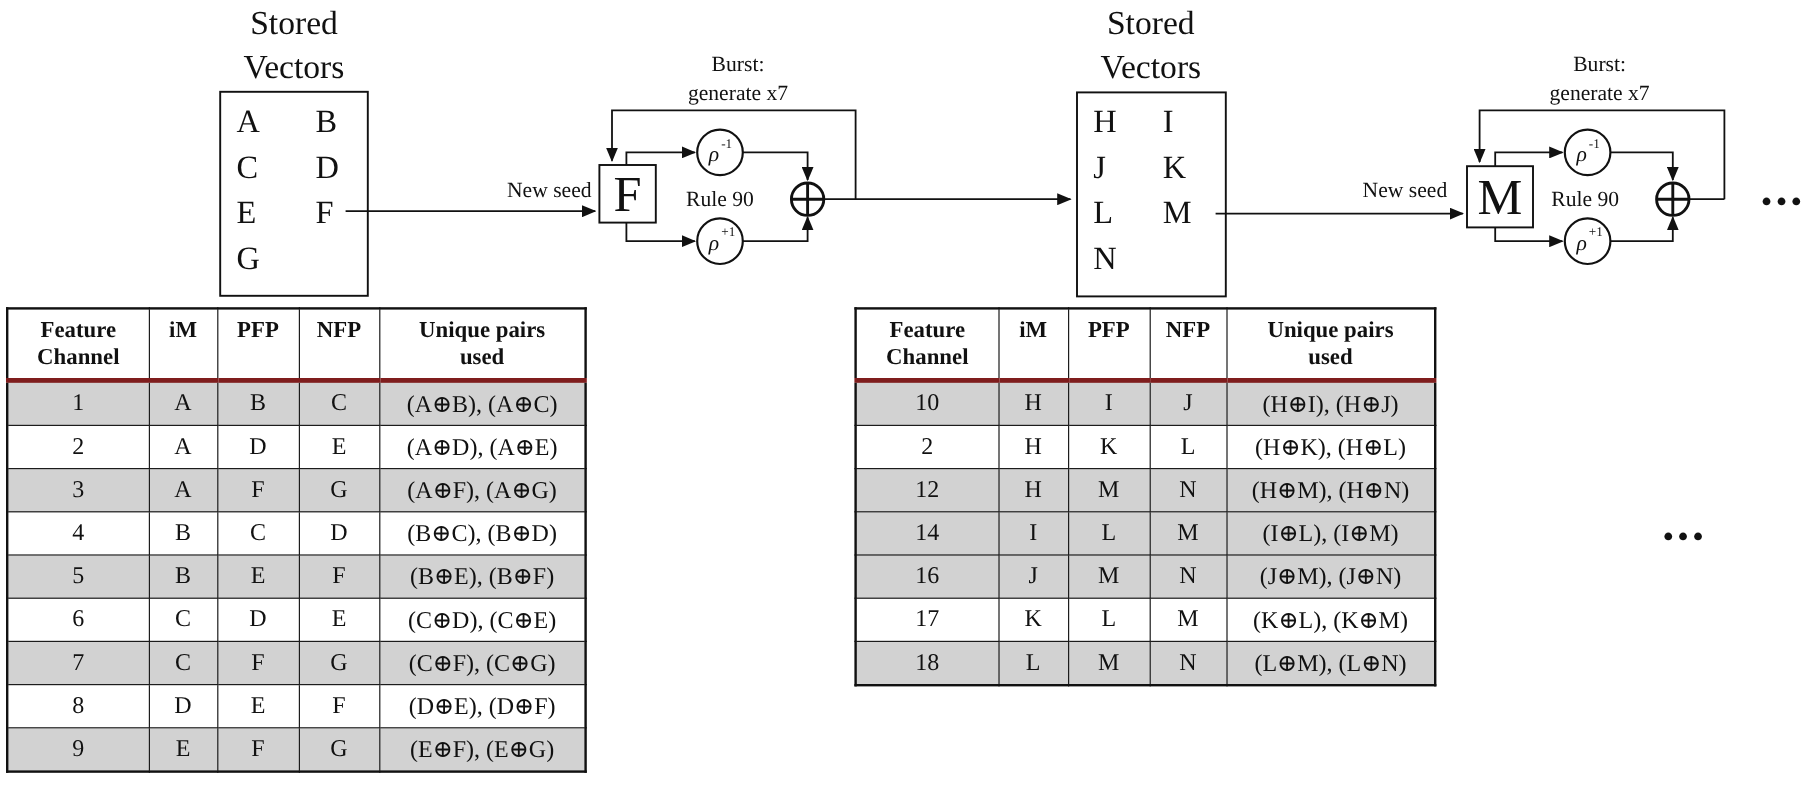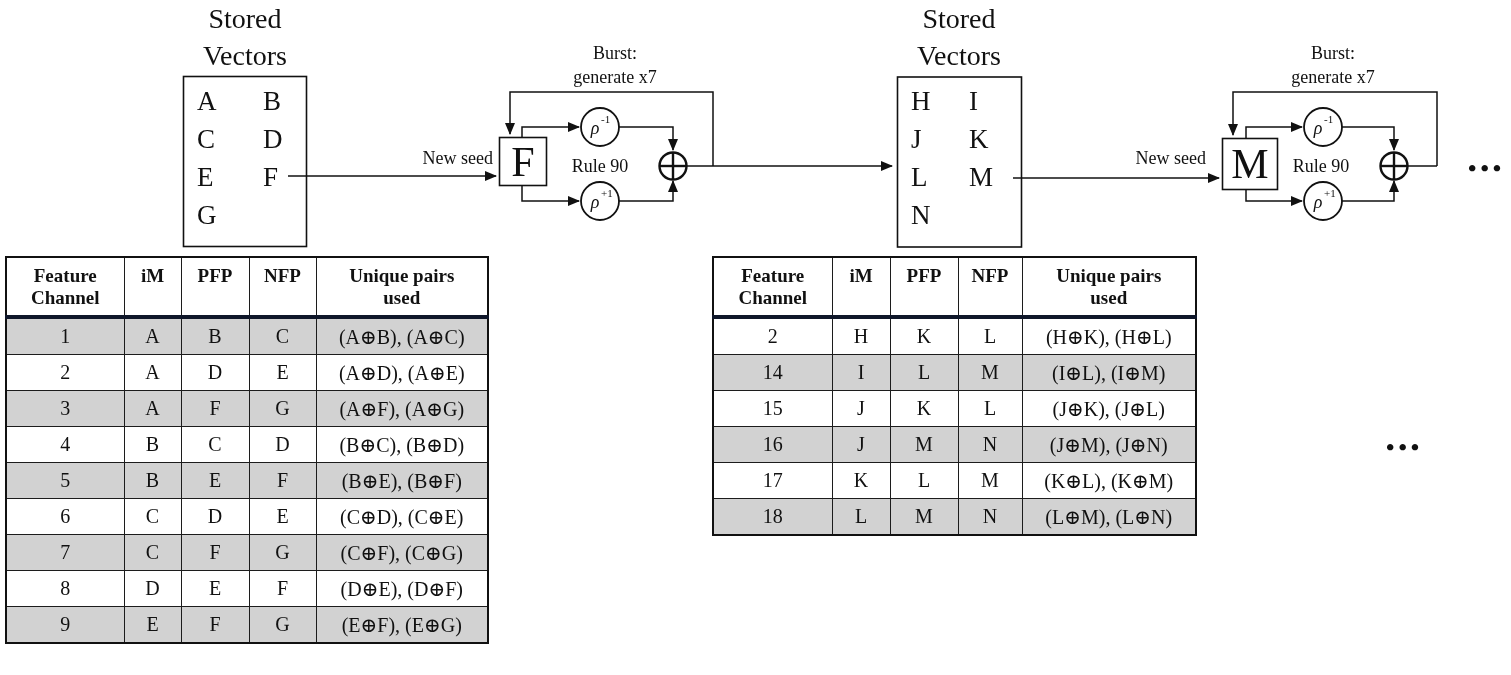--- a/index.html
+++ b/index.html
@@ -27,21 +27,21 @@
   .tbl-left  { left:5px;  }
   .tbl-right { left:712px; }
   table { border-collapse:collapse; table-layout:fixed; border:2.5px solid #111; background:#fff; }
   th, td {
     border:1.6px solid #1c1c1c; text-align:center; color:#111;
     font-family:"Liberation Serif","DejaVu Serif",serif;
   }
   th {
     font-size:19px; font-weight:bold; height:60px; box-sizing:border-box;
     vertical-align:top; padding:7px 2px 0 2px; line-height:1.16;
-    white-space:pre-line; background:#fff; border-bottom:4px solid #0f172a;
+    white-space:pre-line; background:#fff; border-bottom:4px solid #7f1d1d;
   }
   td { font-size:20px; height:35px; box-sizing:content-box; padding:0 2px; background:#fff; }
   tr.shaded td { background:#d2d2d2; }
 </style>
 </head>
 <body>
 
 <div class="canvas">
 
   <svg class="fig" width="1511" height="675" viewBox="0 0 1511 675">
@@ -247,41 +247,48 @@
           <th>Feature
 Channel</th>
           <th>iM</th>
           <th>PFP</th>
           <th>NFP</th>
           <th>Unique pairs
 used</th>
         </tr>
       </thead>
       <tbody>
+          <tr class="shaded">
+            <td>10</td>
+            <td>H</td>
+            <td>I</td>
+            <td>J</td>
+            <td>(H⊕I), (H⊕J)</td>
+          </tr>
           <tr class="plain">
             <td>2</td>
             <td>H</td>
             <td>K</td>
             <td>L</td>
             <td>(H⊕K), (H⊕L)</td>
           </tr>
           <tr class="shaded">
+            <td>12</td>
+            <td>H</td>
+            <td>M</td>
+            <td>N</td>
+            <td>(H⊕M), (H⊕N)</td>
+          </tr>
+          <tr class="shaded">
             <td>14</td>
             <td>I</td>
             <td>L</td>
             <td>M</td>
             <td>(I⊕L), (I⊕M)</td>
           </tr>
-          <tr class="plain">
-            <td>15</td>
-            <td>J</td>
-            <td>K</td>
-            <td>L</td>
-            <td>(J⊕K), (J⊕L)</td>
-          </tr>
           <tr class="shaded">
             <td>16</td>
             <td>J</td>
             <td>M</td>
             <td>N</td>
             <td>(J⊕M), (J⊕N)</td>
           </tr>
           <tr class="plain">
             <td>17</td>
             <td>K</td>

